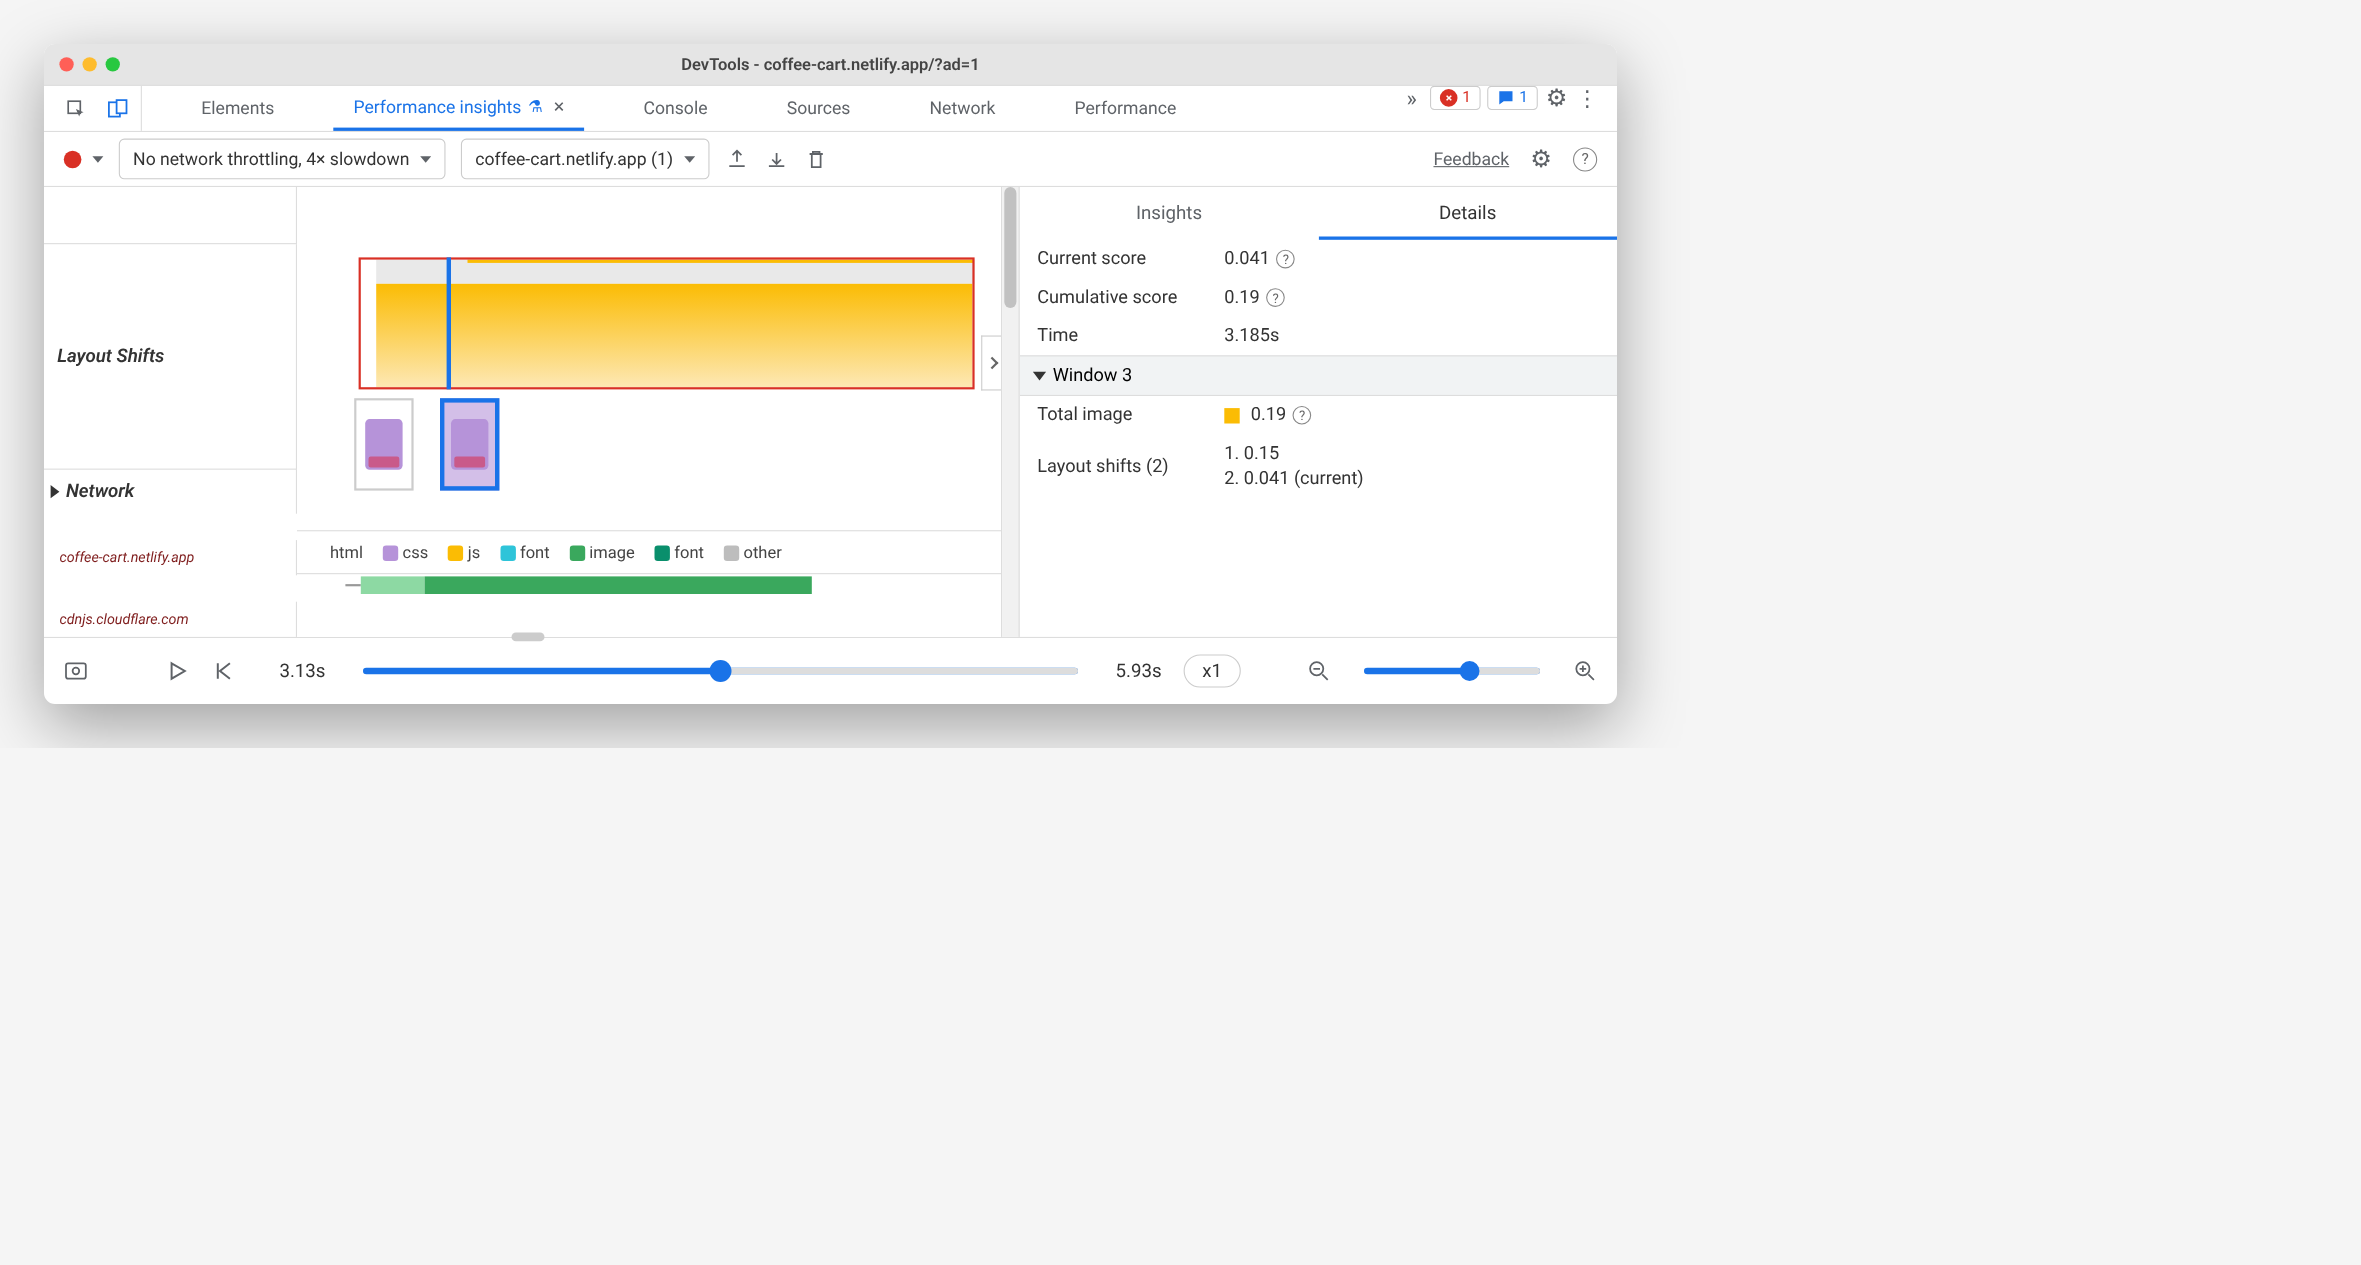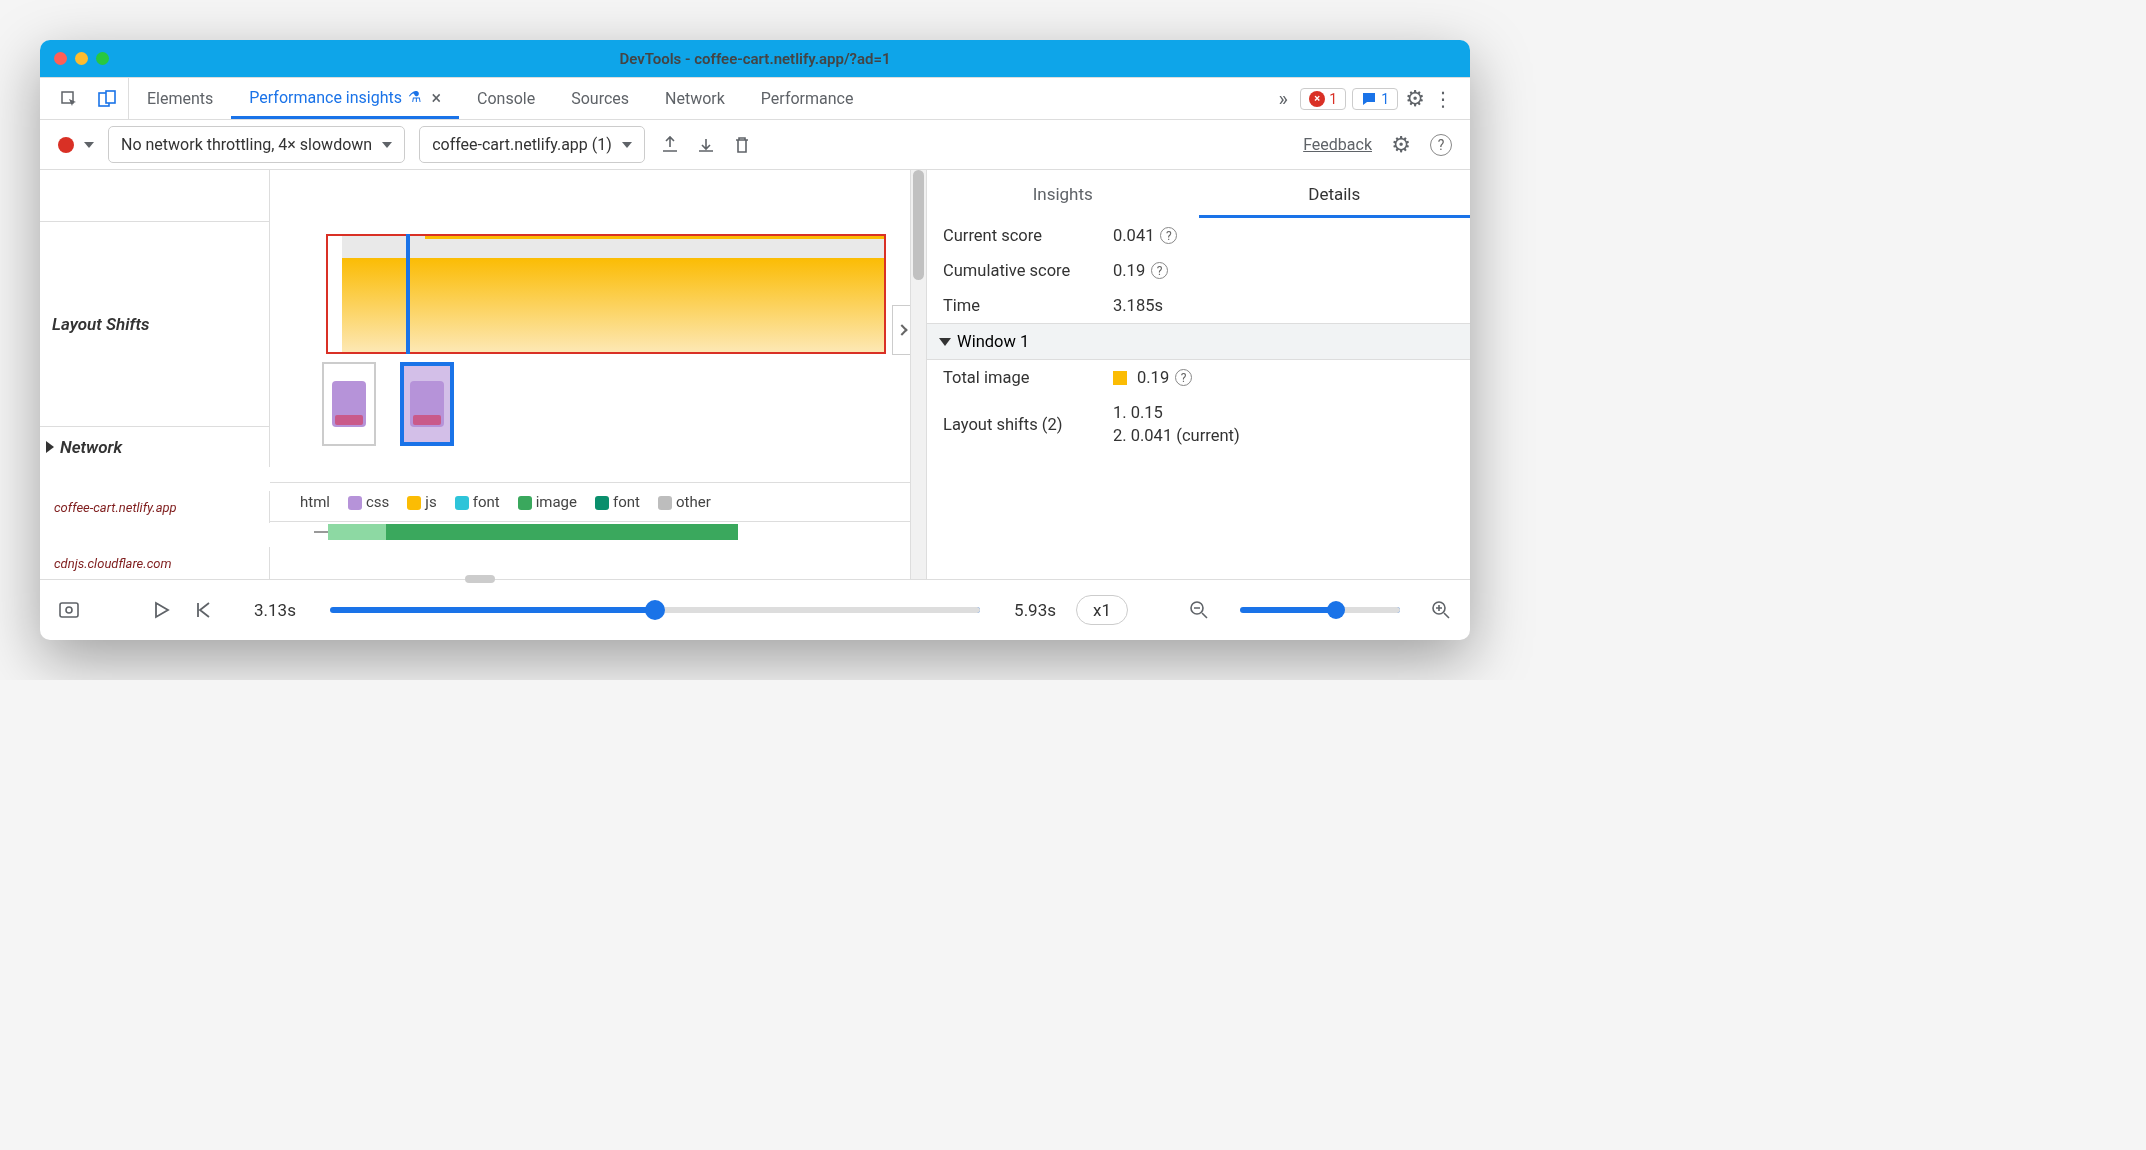--- a/index.html
+++ b/index.html
@@ -1,25 +1,25 @@
 <!DOCTYPE html>
 <html><head>
 <meta charset="utf-8">
 <style>
 * { margin: 0; padding: 0; box-sizing: border-box; font-family: -apple-system, BlinkMacSystemFont, "Segoe UI", Roboto, sans-serif; }
 body { background: #f5f5f5; padding: 40px; }
 .window { width: 1430px; background: #fff; border-radius: 10px; box-shadow: 0 20px 60px rgba(0,0,0,0.35); overflow: hidden; }
-.titlebar { height: 38px; background: #0ea5e9; display: flex; align-items: center; padding: 0 14px; border-bottom: 1px solid #ddd; position: relative; }
+.titlebar { height: 38px; background: #e5e5e5; display: flex; align-items: center; padding: 0 14px; border-bottom: 1px solid #ddd; position: relative; }
 .traffic { display: flex; gap: 8px; }
 .dot { width: 13px; height: 13px; border-radius: 50%; }
 .red { background: #ff5f57; }
 .yellow { background: #febc2e; }
 .green { background: #28c840; }
 .title { position: absolute; left: 50%; transform: translateX(-50%); font-size: 15px; font-weight: 600; color: #444; }
-.tabs-bar { height: 42px; display: flex; align-items: center; border-bottom: 1px solid #ddd; padding: 0 8px; }
+.tabs-bar { height: 42px; display: flex; align-items: flex-start; border-bottom: 1px solid #ddd; padding: 0 8px; gap: 36px; }
 .tabs-bar .pre { display: flex; gap: 16px; padding: 0 10px; border-right: 1px solid #ddd; align-items: center; height: 100%; }
 .icon-btn { width: 22px; height: 22px; display: inline-flex; align-items: center; justify-content: center; color: #5f6368; cursor: pointer; }
 .tab { padding: 0 18px; font-size: 16px; color: #5f6368; height: 100%; display: flex; align-items: center; cursor: pointer; gap: 6px; }
 .tab.active { color: #1a73e8; border-bottom: 3px solid #1a73e8; }
 .tabs-bar .post { margin-left: auto; display: flex; align-items: center; gap: 6px; padding-right: 8px; }
 .badge { display: inline-flex; align-items: center; gap: 4px; border-radius: 4px; border: 1px solid #ccc; padding: 2px 8px; font-size: 14px; }
 .badge.error { color: #d93025; }
 .badge.error .circ { background: #d93025; width: 16px; height: 16px; border-radius: 50%; display: inline-flex; align-items: center; justify-content: center; color: #fff; font-size: 11px; font-weight: bold; }
 .badge.info { color: #1a73e8; }
 .toolbar { height: 50px; display: flex; align-items: center; gap: 14px; padding: 0 18px; border-bottom: 1px solid #ddd; }
@@ -246,21 +246,21 @@
             </div>
         </div>
         <div class="kv">
           <div class="k">Time</div>
           <div class="v">
               <span>3.185s</span>
             </div>
         </div>
         <div class="win-header">
           <span class="tri-d"></span>
-          <span>Window 1</span>
+          <span>Window 3</span>
         </div>
         <div class="kv">
           <div class="k">Total image</div>
           <div class="v">
               <span class="sw" style="background:#fbbc04;border-radius:0"></span>
               <span>0.19</span>
               <span class="help">?</span>
             </div>
         </div>
         <div class="kv" style="align-items:center">

